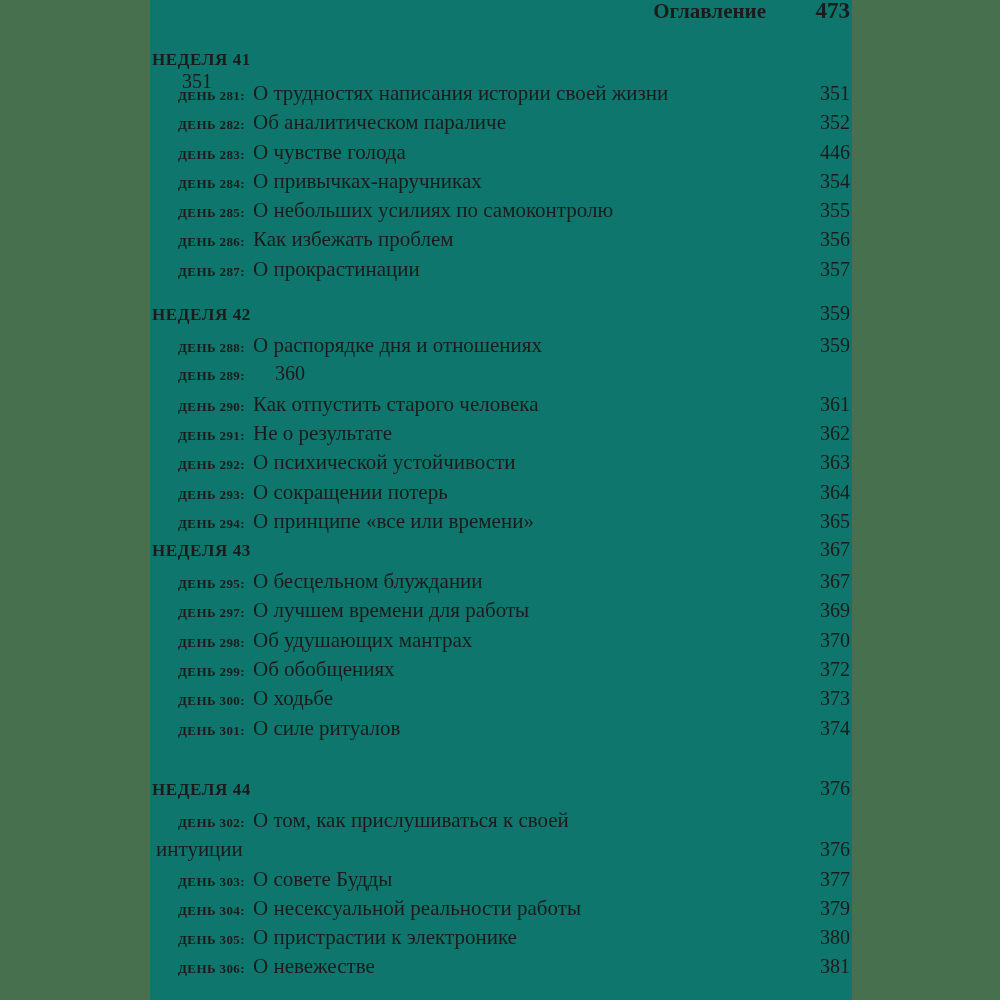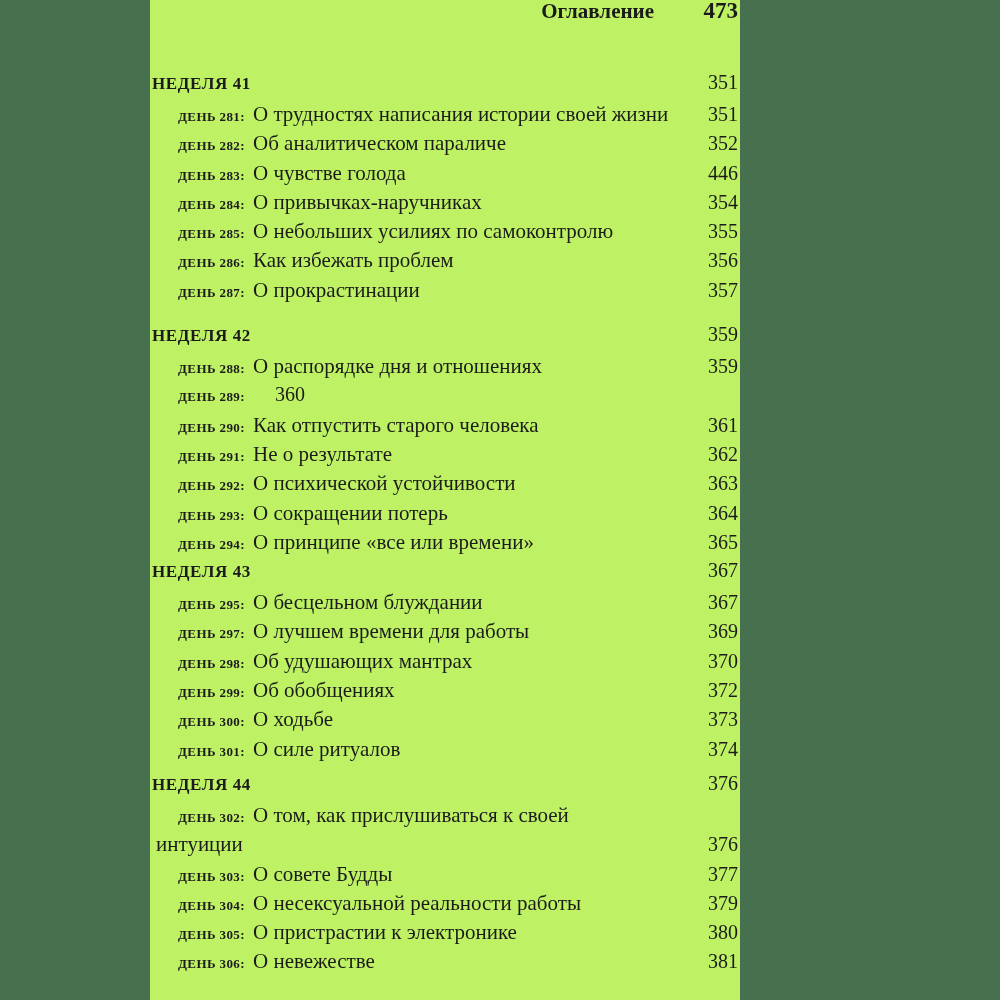--- a/index.html
+++ b/index.html
@@ -9,22 +9,22 @@
     overflow: hidden;
   }
   body {
     background: #47704e;
     font-family: "Liberation Serif", "DejaVu Serif", serif;
     color: #1b1b1b;
   }
   .paper {
     position: absolute;
     left: 150px; top: 0;
-    width: 590px; height: 1000px;
-    background: #bef264;
+    width: 702px; height: 1000px;
+    background: #0f766e;
     padding: 0 2px;
   }
   
   .header-row {
     display: flex;
     align-items: baseline;
     margin-top: -2px;
   }
   .header-title {
     margin-left: auto;
@@ -37,24 +37,24 @@
     font-weight: 700;
     font-size: 23px;
     margin-left: 24px;
   }
   
   .week-row {
     display: flex;
     align-items: baseline;
     height: 31px;
   }
-  .sec-0 .week-row { margin-top: 47px; }
+  .sec-0 .week-row { margin-top: 26px; flex-direction: column; }
   .sec-1 .week-row { margin-top: 16px; }
   .sec-2 .week-row { margin-top: 0; }
-  .sec-3 .week-row { margin-top: 6px; }
+  .sec-3 .week-row { margin-top: 32px; }
   .week-label {
     font-weight: 700;
     font-size: 17px;
     letter-spacing: 0.6px;
     flex: 1;
     white-space: nowrap;
   }
   
   .day-row {
     display: flex;

